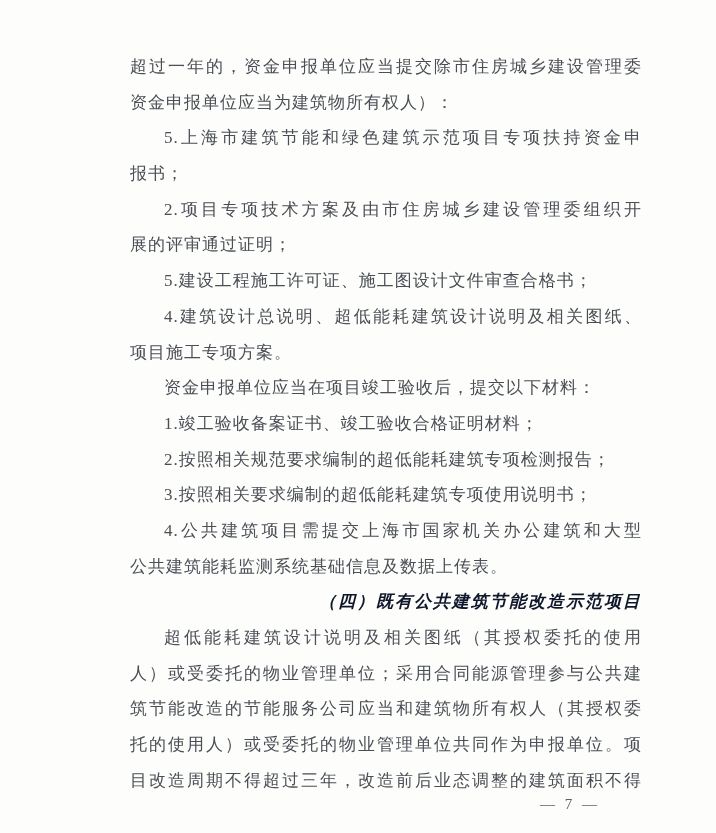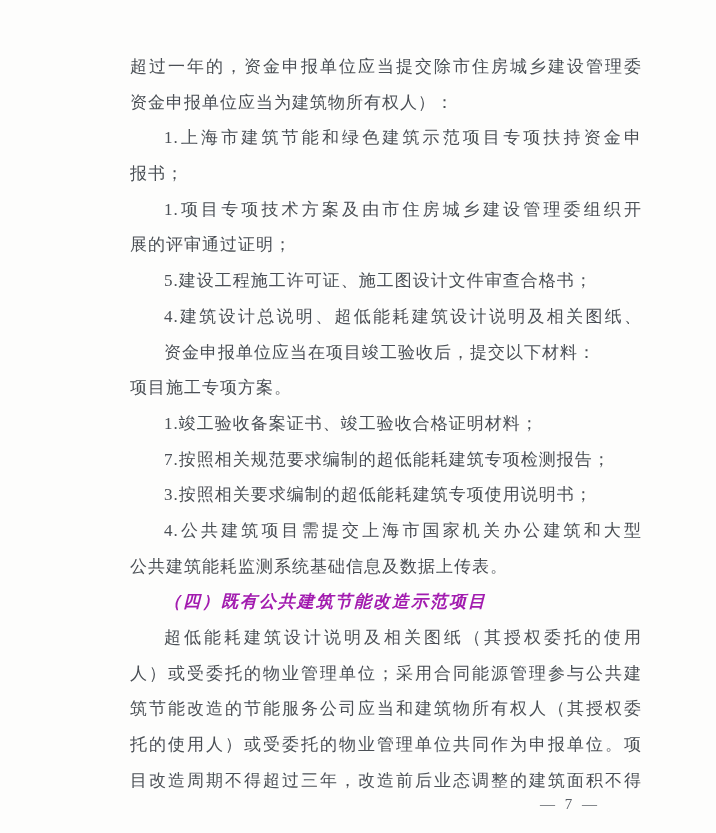--- a/index.html
+++ b/index.html
@@ -30,50 +30,51 @@
   .doc-line.fill {
     white-space: normal;
     text-align: justify;
     text-align-last: justify;
   }
   .doc-line.indent { text-indent: 34px; }
   .doc-line.heading {
     font-weight: bold;
     font-style: italic;
     letter-spacing: 2px;
-    color: #a21caf;
+    color: #0f172a;
+    text-align: right;
   }
   .page-footer {
     position: absolute;
     left: 540px;
     top: 794px;
     font-size: 15px;
     line-height: 20px;
     color: #5a5f66;
     letter-spacing: 3px;
     font-family: "Liberation Serif", serif;
   }
 </style>
 </head>
 <body>
 
 <div class="page">
   <div class="text-block">
     <div class="doc-line fill">超过一年的，资金申报单位应当提交除市住房城乡建设管理委</div>
     <div class="doc-line">资金申报单位应当为建筑物所有权人）：</div>
-    <div class="doc-line indent fill">1.上海市建筑节能和绿色建筑示范项目专项扶持资金申</div>
+    <div class="doc-line indent fill">5.上海市建筑节能和绿色建筑示范项目专项扶持资金申</div>
     <div class="doc-line">报书；</div>
-    <div class="doc-line indent fill">1.项目专项技术方案及由市住房城乡建设管理委组织开</div>
+    <div class="doc-line indent fill">2.项目专项技术方案及由市住房城乡建设管理委组织开</div>
     <div class="doc-line">展的评审通过证明；</div>
     <div class="doc-line indent">5.建设工程施工许可证、施工图设计文件审查合格书；</div>
     <div class="doc-line indent fill">4.建筑设计总说明、超低能耗建筑设计说明及相关图纸、</div>
+    <div class="doc-line">项目施工专项方案。</div>
     <div class="doc-line indent">资金申报单位应当在项目竣工验收后，提交以下材料：</div>
-    <div class="doc-line">项目施工专项方案。</div>
     <div class="doc-line indent">1.竣工验收备案证书、竣工验收合格证明材料；</div>
-    <div class="doc-line indent">7.按照相关规范要求编制的超低能耗建筑专项检测报告；</div>
+    <div class="doc-line indent">2.按照相关规范要求编制的超低能耗建筑专项检测报告；</div>
     <div class="doc-line indent">3.按照相关要求编制的超低能耗建筑专项使用说明书；</div>
     <div class="doc-line indent fill">4.公共建筑项目需提交上海市国家机关办公建筑和大型</div>
     <div class="doc-line">公共建筑能耗监测系统基础信息及数据上传表。</div>
     <div class="doc-line indent heading">（四）既有公共建筑节能改造示范项目</div>
     <div class="doc-line indent fill">超低能耗建筑设计说明及相关图纸（其授权委托的使用</div>
     <div class="doc-line fill">人）或受委托的物业管理单位；采用合同能源管理参与公共建</div>
     <div class="doc-line fill">筑节能改造的节能服务公司应当和建筑物所有权人（其授权委</div>
     <div class="doc-line fill">托的使用人）或受委托的物业管理单位共同作为申报单位。项</div>
     <div class="doc-line fill">目改造周期不得超过三年，改造前后业态调整的建筑面积不得</div>
   </div>

